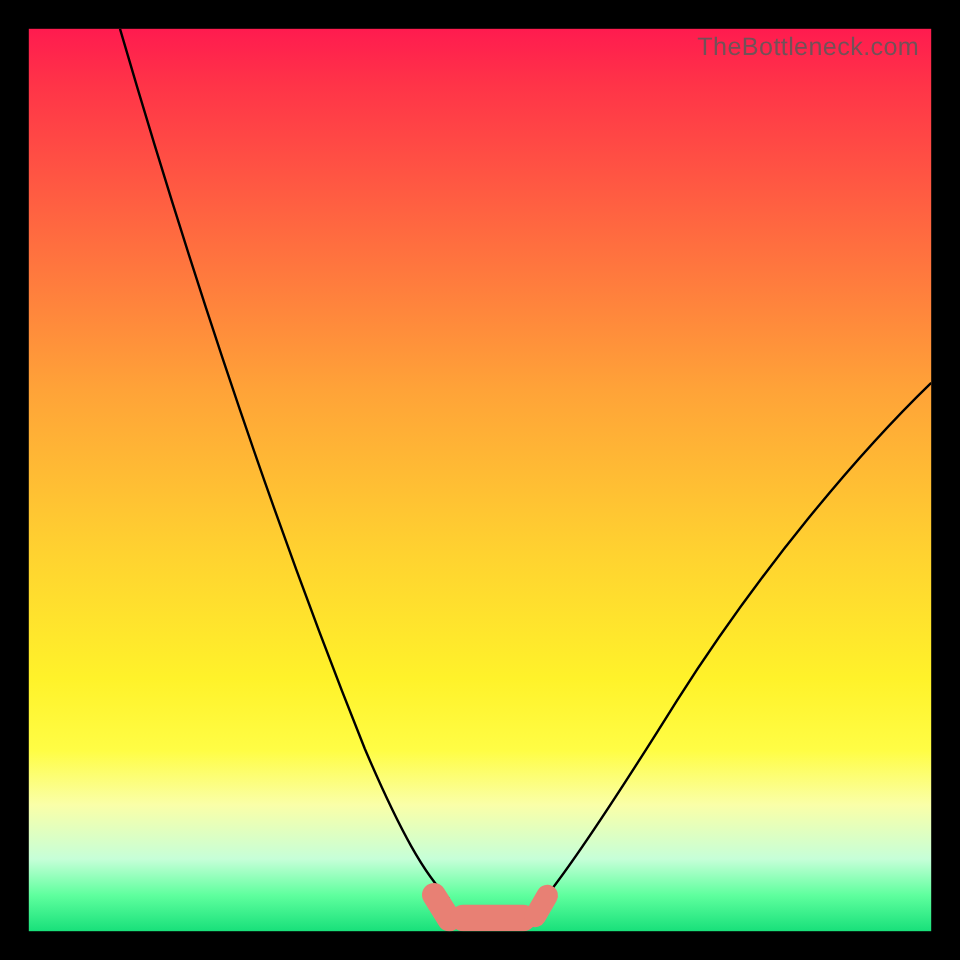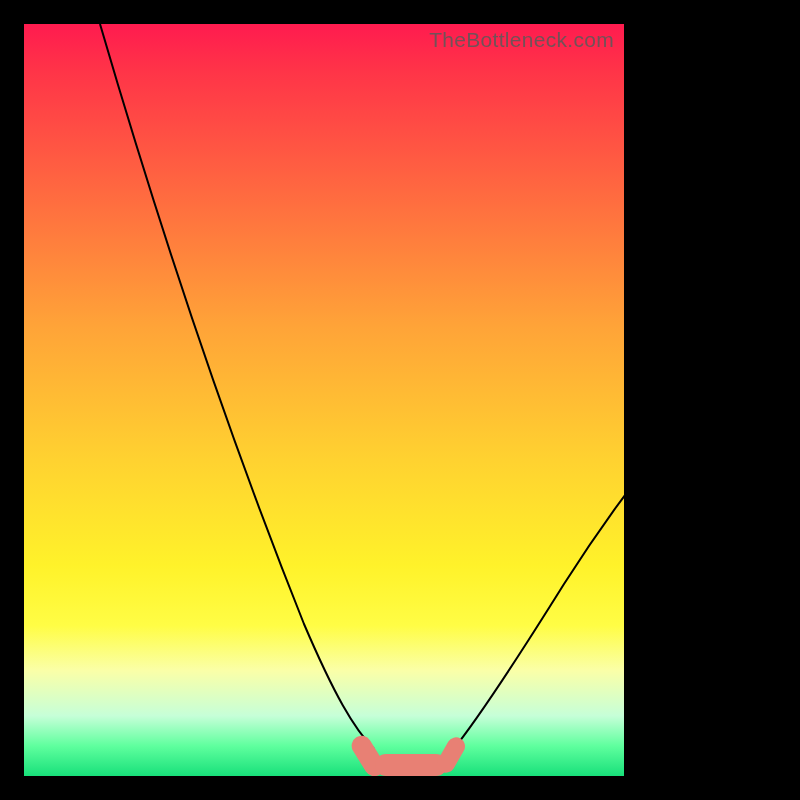--- a/index.html
+++ b/index.html
@@ -8,21 +8,21 @@
     width: 800px;
     height: 800px;
     background: #000;
     overflow: hidden;
     font-family: Arial, Helvetica, sans-serif;
   }
   .chart-frame {
     position: absolute;
     left: 24px;
     top: 24px;
-    width: 600px;
+    width: 752px;
     height: 752px;
     background: linear-gradient(
       to bottom,
       #ff1b4f 0%,
       #ff3348 6%,
       #ff6840 22%,
       #ffa338 40%,
       #ffd230 58%,
       #fff22a 72%,
       #fffd45 80%,

